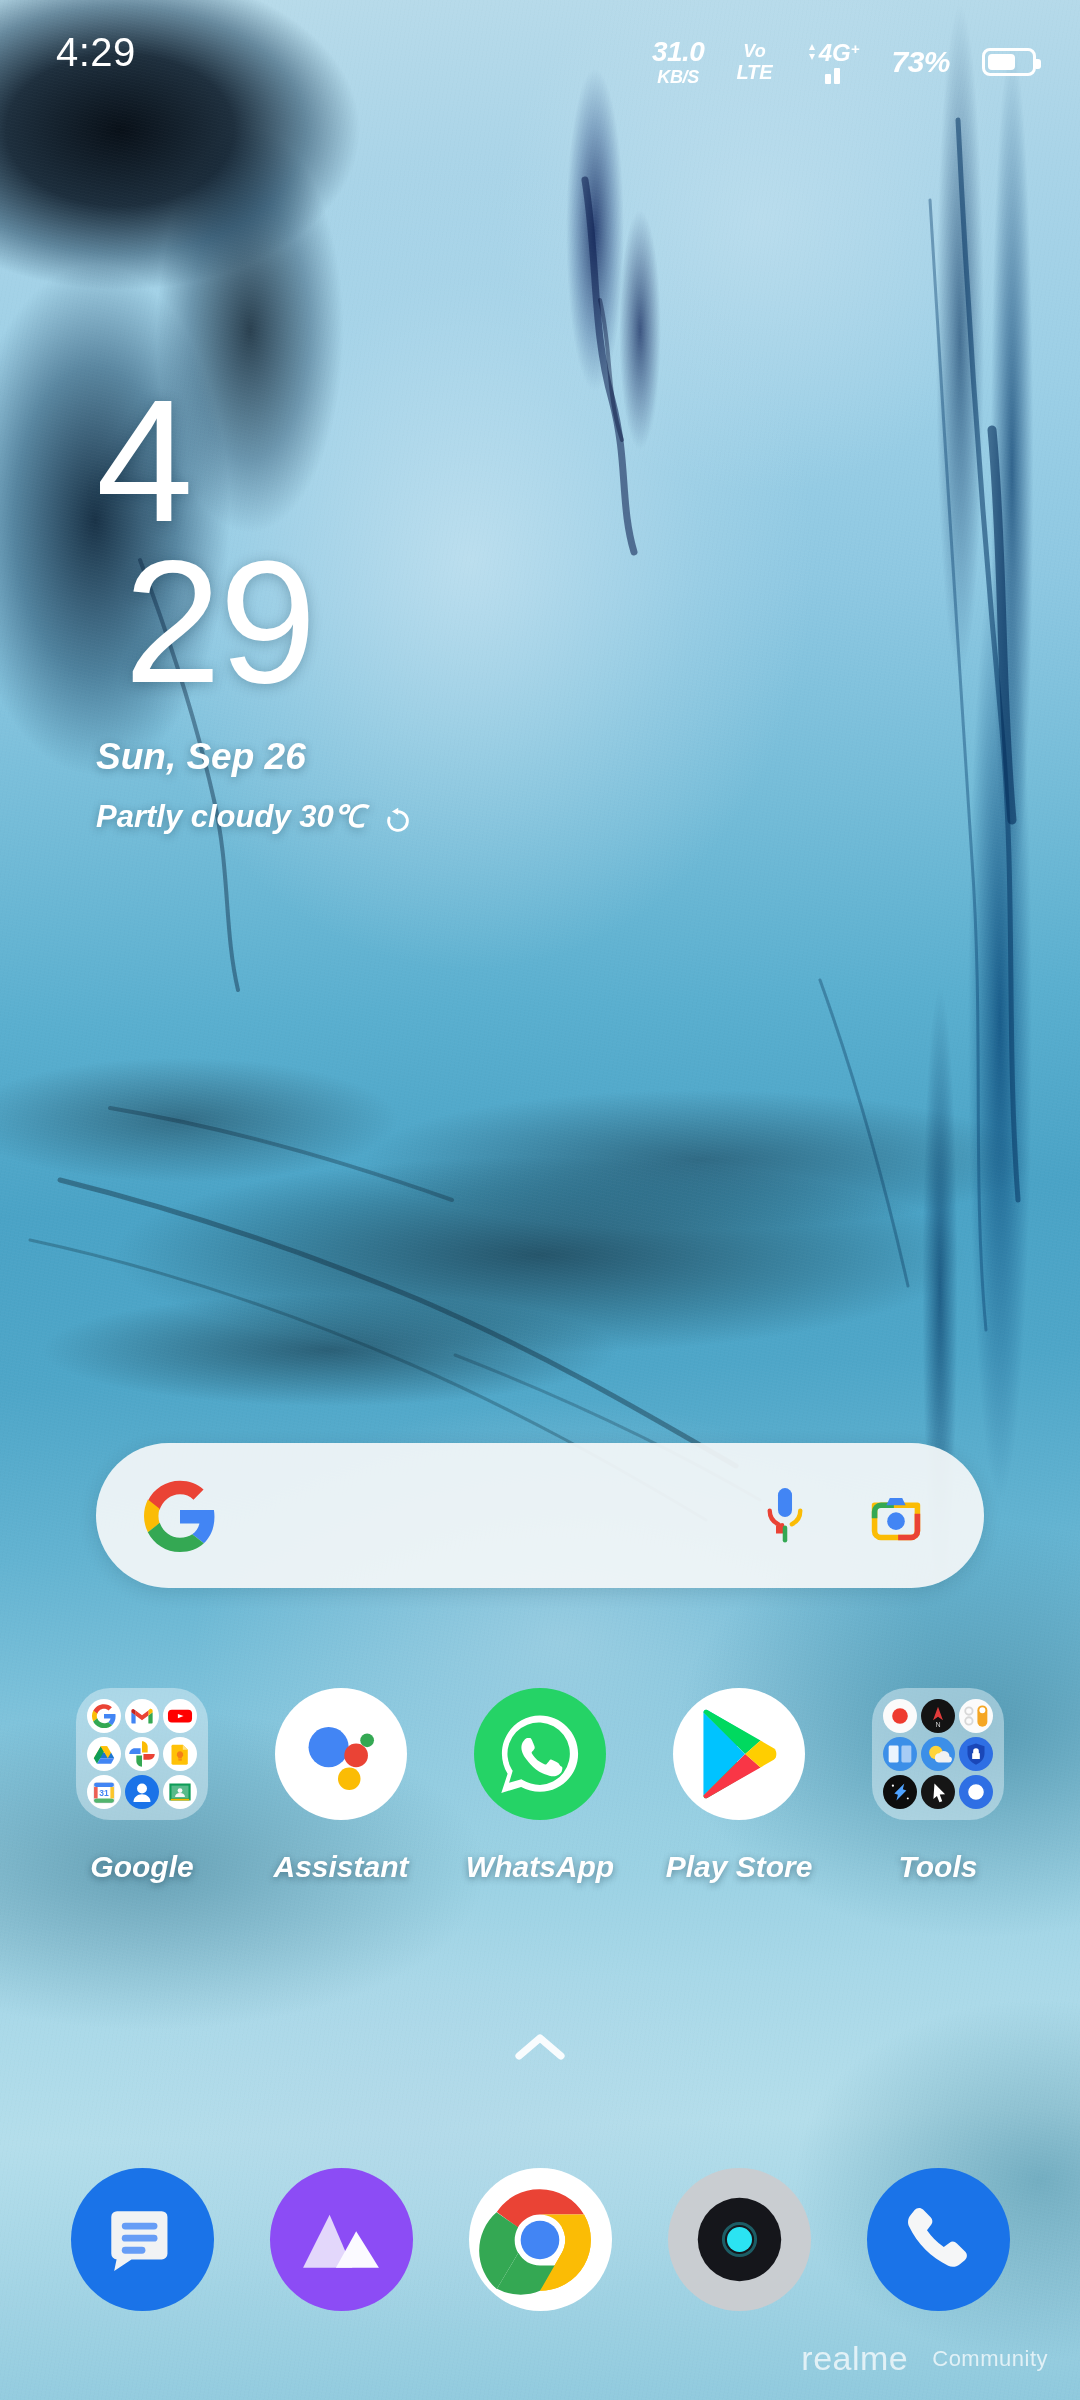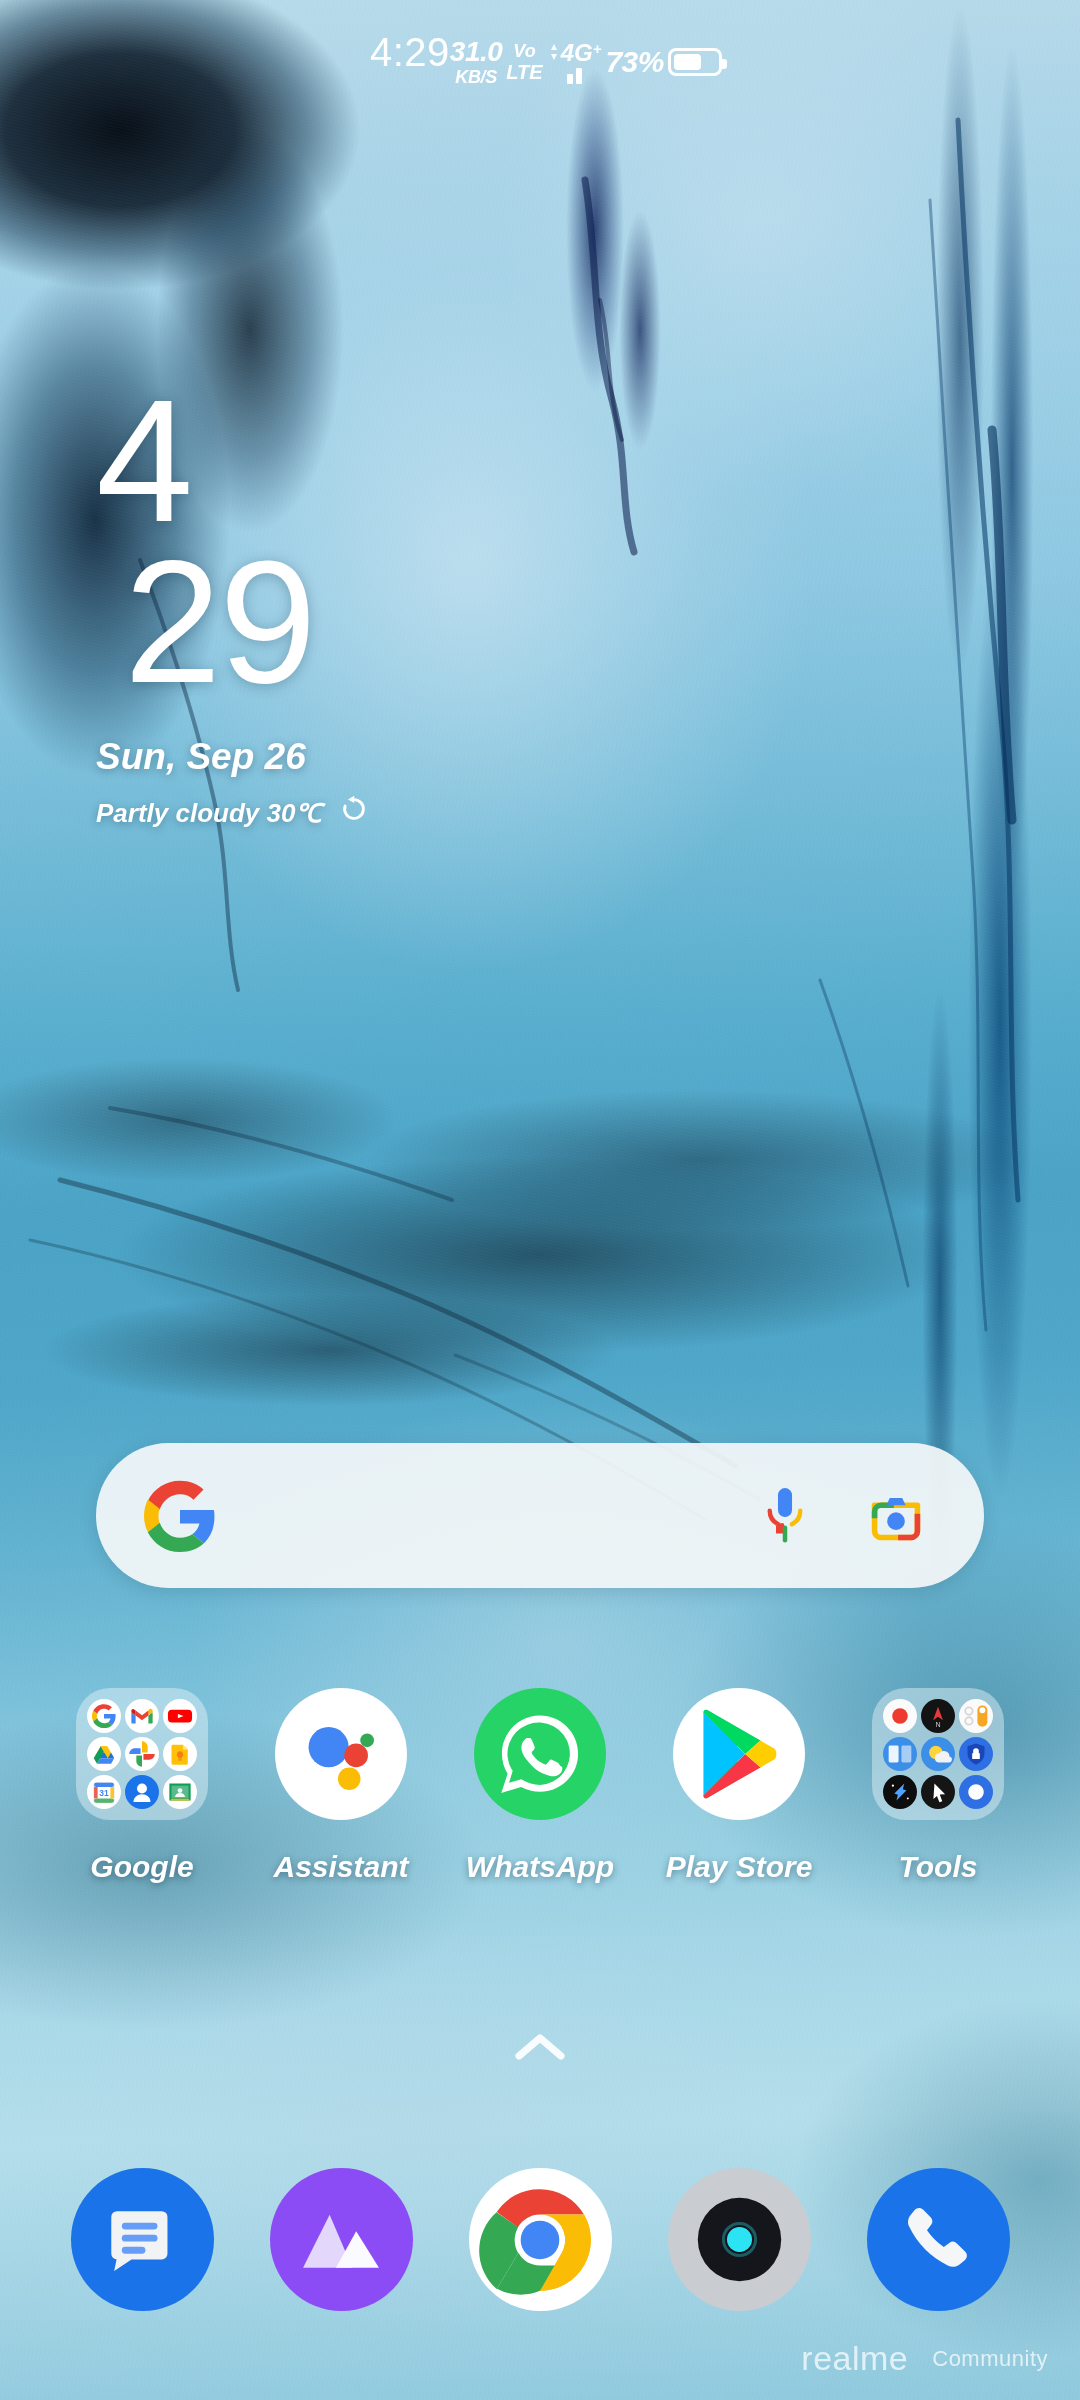--- a/index.html
+++ b/index.html
@@ -70,25 +70,25 @@
       repeating-linear-gradient(12deg, rgba(255,255,255,.10) 0px, rgba(255,255,255,.10) 1px, rgba(0,0,0,0) 1px, rgba(0,0,0,0) 3px),
       repeating-linear-gradient(100deg, rgba(0,0,0,.07) 0px, rgba(0,0,0,.07) 1px, rgba(0,0,0,0) 1px, rgba(0,0,0,0) 4px);
     pointer-events:none;
   }
   
   .vein{ position:absolute; background:transparent; pointer-events:none; }
 
   
   #statusbar{
     position:absolute; top:0; left:0; width:1080px; height:104px;
-    display:flex; align-items:center; justify-content:center;
+    display:flex; align-items:center; justify-content:space-between;
     padding:0 44px 0 56px; color:#fff;
   }
   #clock-status{ font-size:40px; font-weight:400; letter-spacing:.5px; }
-  #status-right{ display:flex; align-items:center; gap:4px;margin-top:20px; }
+  #status-right{ display:flex; align-items:center; gap:32px;margin-top:20px; }
   .net-speed{ display:flex; flex-direction:column; align-items:center; line-height:1; font-style:italic; font-weight:bold; }
   .net-speed .val{ font-size:28px; letter-spacing:-.5px; }
   .net-speed .unit{ font-size:18px; margin-top:2px; letter-spacing:-.3px; }
   .volte{ display:flex; flex-direction:column; align-items:center; line-height:1; font-style:italic; font-weight:bold; }
   .volte .a{ font-size:18px; } .volte .b{ font-size:20px; margin-top:2px; }
   .netgrp{ display:flex; flex-direction:column; align-items:center; line-height:1; gap:3px; }
   .netgrp .top{ display:flex; align-items:flex-start; font-style:italic; font-weight:bold; font-size:24px; }
   .netgrp .top .sup{ font-size:15px; line-height:1; }
   .bars{ display:flex; align-items:flex-end; gap:3px; height:16px; }
   .bars i{ display:block; width:6px; background:#fff; border-radius:1px; }
@@ -98,21 +98,21 @@
   .batt .fill{ position:absolute; top:3px; left:3px; bottom:3px; background:#fff; border-radius:4px; }
   .batt .nub{ position:absolute; right:-8px; top:8px; width:5px; height:10px; background:#fff; border-radius:0 3px 3px 0; }
 
   
   #clockwidget{ position:absolute; left:96px; top:380px; color:#fff; }
   .bigtime{ font-family:"Liberation Sans", sans-serif; font-weight:300; line-height:.92;
             font-size:175px; letter-spacing:-2px; text-shadow:0 2px 14px rgba(0,40,60,.28); }
   .bigtime .ln2{ margin-left:28px; }
   #datewx{ margin-top:34px; font-style:italic; font-weight:bold; text-shadow:0 2px 8px rgba(0,40,60,.35); }
   #datewx .date{ font-size:37px; letter-spacing:0px; }
-  #datewx .wx{ font-size:26px; margin-top:16px; display:flex; align-items:flex-start; gap:18px; }
+  #datewx .wx{ font-size:31px; margin-top:16px; display:flex; align-items:flex-end; gap:18px; }
   .refresh-ic{ width:30px; height:30px; flex:0 0 auto; }
 
   
   #searchbar{
     position:absolute; left:96px; top:1443px; width:888px; height:145px;
     background:rgba(243,246,247,.93); border-radius:74px;
     display:flex; align-items:center; padding:0 58px 0 48px;
     box-shadow:0 4px 18px rgba(0,30,50,.13);
   }
   #search-input-area{ flex:1; height:100%; }

